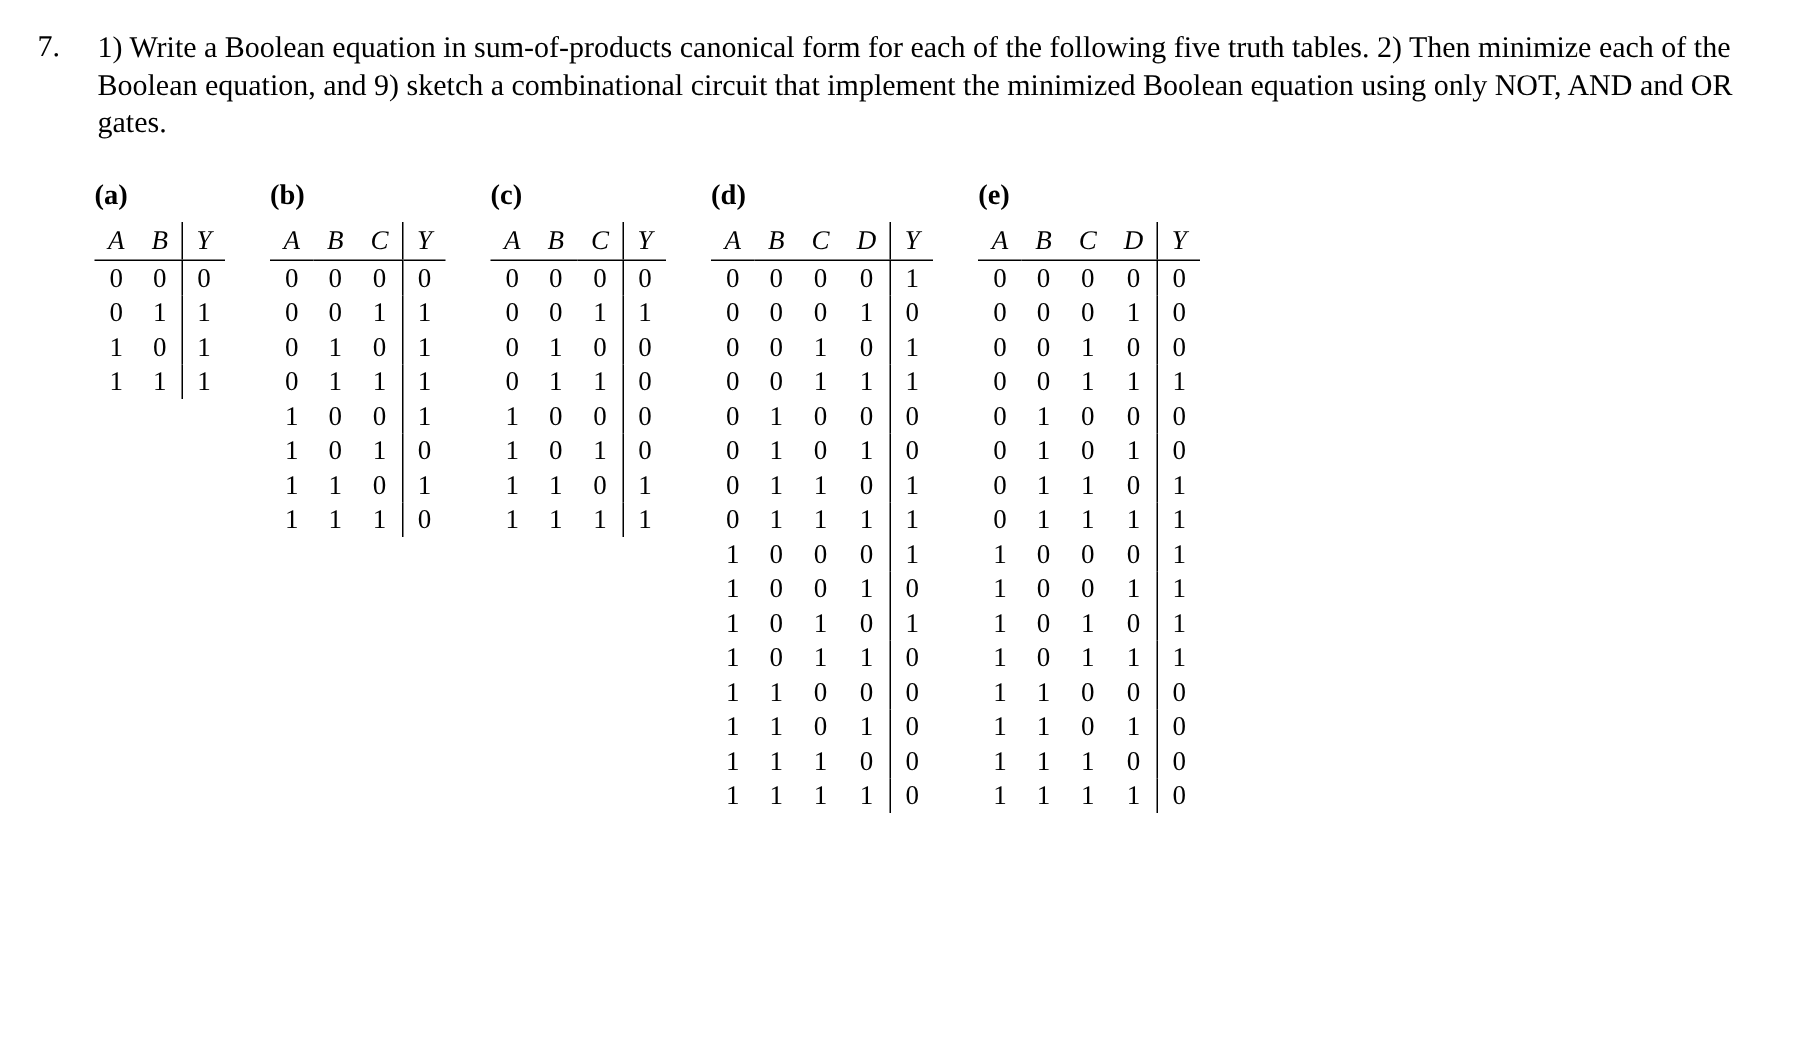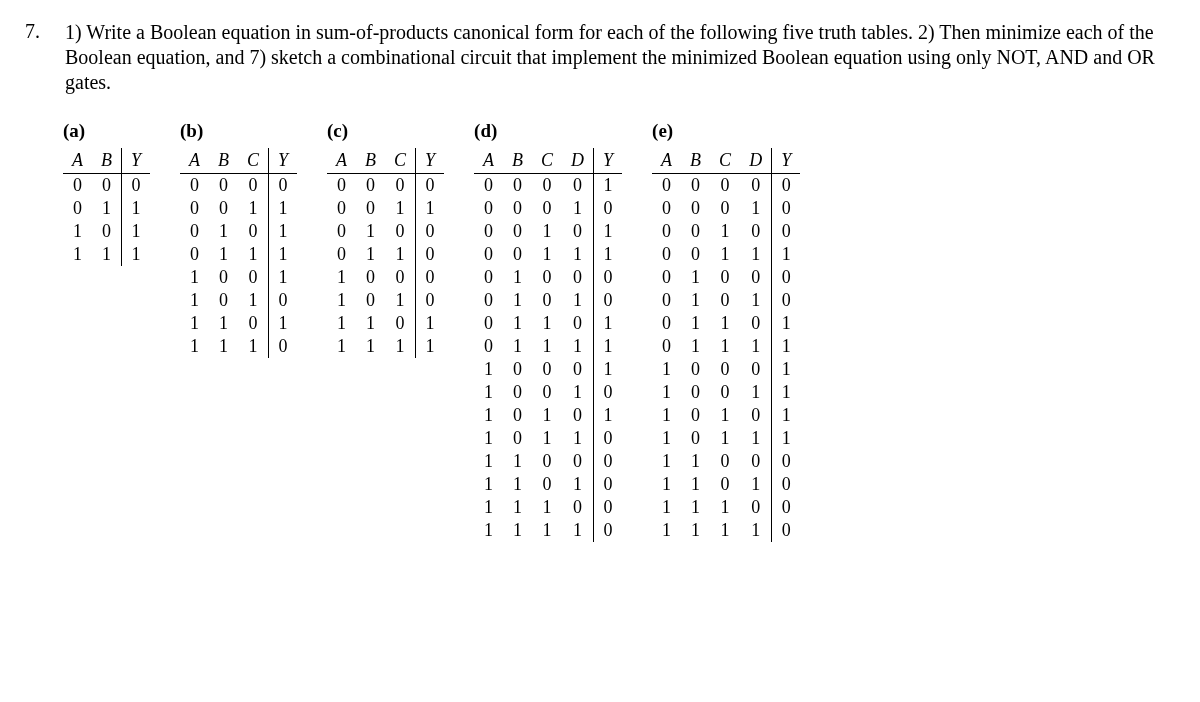--- a/index.html
+++ b/index.html
@@ -58,21 +58,21 @@
   table.truth th:last-child,
   table.truth td:last-child {
     border-left: 1px solid #000;
   }
 </style>
 </head>
 <body>
 
 <div class="question">
   <div class="qnum">7.</div>
-  <div class="qtext">1) Write a Boolean equation in sum-of-products canonical form for each of the following five truth tables. 2) Then minimize each of the Boolean equation, and 7) sketch a combinational circuit that implement the minimized Boolean equation using only NOT, AND and OR gates.</div>
+  <div class="qtext">1) Write a Boolean equation in sum-of-products canonical form for each of the following five truth tables. 2) Then minimize each of the Boolean equation, and 9) sketch a combinational circuit that implement the minimized Boolean equation using only NOT, AND and OR gates.</div>
 </div>
 
 <div class="tables-row" id="tables-row">
     <div class="table-block">
       <div class="table-label">(a)</div>
       <table class="truth">
         <thead>
           <tr>
             <th>A</th>
             <th>B</th>

